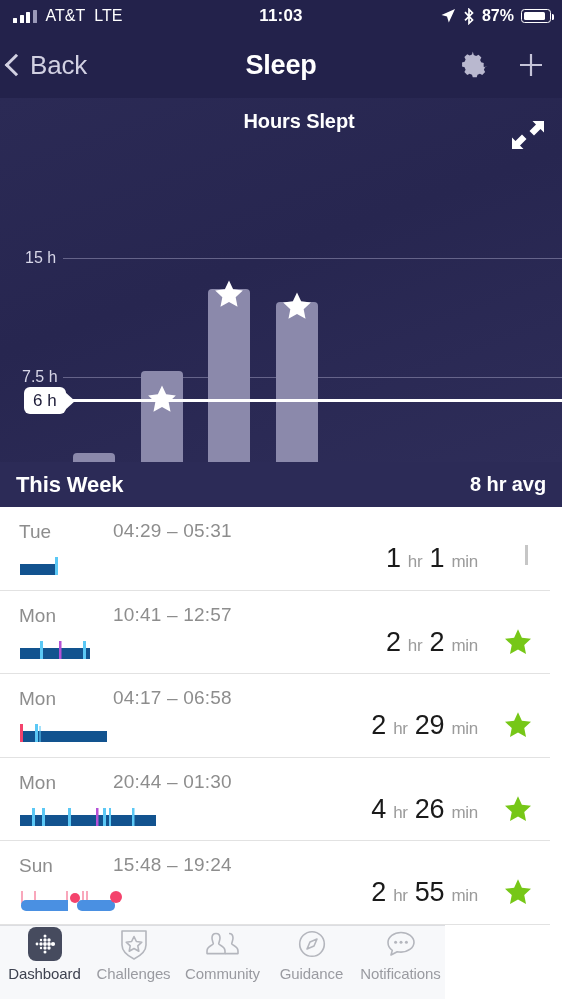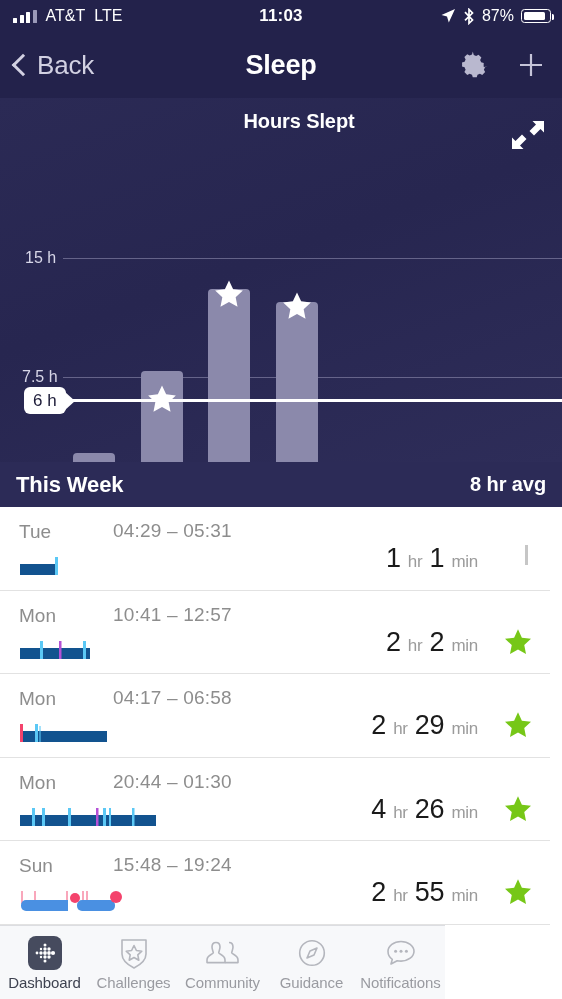--- a/index.html
+++ b/index.html
@@ -22,37 +22,37 @@
   .sb-center { position:absolute; left:0; right:0; text-align:center; font-size:17px; font-weight:700; letter-spacing:.2px; }
   .sb-right { position:absolute; right:11px; display:flex; align-items:center; gap:7px; }
   .bars { display:flex; align-items:flex-end; gap:2.5px; height:13px; }
   .bars i { display:block; width:4px; background:#ffffff; border-radius:.5px; }
   .bars i:nth-child(1){ height:5px; }
   .bars i:nth-child(2){ height:8px; }
   .bars i:nth-child(3){ height:11px; }
   .bars i:nth-child(4){ height:13px; background:#9a99b8; }
   .carrier { font-size:16px; font-weight:500; }
   .lte { font-size:16px; font-weight:500; }
-  .pct { font-size:16px; font-weight:400; }
+  .pct { font-size:16px; font-weight:700; }
   .battery {
     width:30px; height:14px; border:1.6px solid #ffffff; border-radius:3.5px;
     position:relative; padding:1.6px;
   }
   .battery::after {
     content:""; position:absolute; right:-4px; top:4px; width:2.4px; height:6px;
     background:#ffffff; border-radius:0 1.5px 1.5px 0;
   }
   .battery i { display:block; height:100%; width:87%; background:#ffffff; border-radius:1.5px; }
 
   
   .navbar {
     position:absolute; top:32px; left:0; width:562px; height:66px;
     background:#23224b; display:flex; align-items:center;
   }
-  .nav-back { display:flex; align-items:center; gap:6px; padding-left:15px; cursor:pointer; }
+  .nav-back { display:flex; align-items:center; gap:6px; padding-left:8px; cursor:pointer; }
   .chev-left { width:16px; height:16px; border-left:3.4px solid #d2d1e2; border-bottom:3.4px solid #d2d1e2; transform:rotate(45deg); }
   .nav-back-label { color:#d2d1e2; font-size:26px; font-weight:400; letter-spacing:-.2px; }
   .nav-title {
     position:absolute; left:0; right:0; text-align:center;
     color:#ffffff; font-size:27px; font-weight:700; letter-spacing:-.2px;
   }
   .nav-right { position:absolute; right:14px; display:flex; align-items:center; gap:26px; }
 
   
   .chart-panel {
@@ -109,21 +109,21 @@
   }
   .row-dur .unit { font-size:17px; color:#9b9b9b; font-weight:400; }
   .row-star { position:absolute; right:17px; top:36px; }
   .row-chev { position:absolute; right:22px; top:38px; }
   .chev-right { width:13px; height:13px; border-right:3px solid #c6c6c6; border-bottom:3px solid #c6c6c6; transform:rotate(-45deg); }
 
   
   .tabbar {
     position:absolute; bottom:0; left:0; width:445px; height:74px;
     background:#f7f8fa; border-top:1px solid #dcdde1;
-    display:flex; align-items:center;
+    display:flex; align-items:flex-start;
   }
   .tab { flex:1; display:flex; flex-direction:column; align-items:center; justify-content:center; gap:3px; cursor:pointer; }
   .tab-label { font-size:15px; color:#9a9ba1; font-weight:400; letter-spacing:-.1px; }
   .tab.active .tab-label { color:#3e4250; }
   .tab-icon { height:36px; display:flex; align-items:center; justify-content:center; }
   .fitbit-logo {
     width:34px; height:34px; background:#464b5e; border-radius:8px;
     display:flex; align-items:center; justify-content:center;
   }
 </style>

